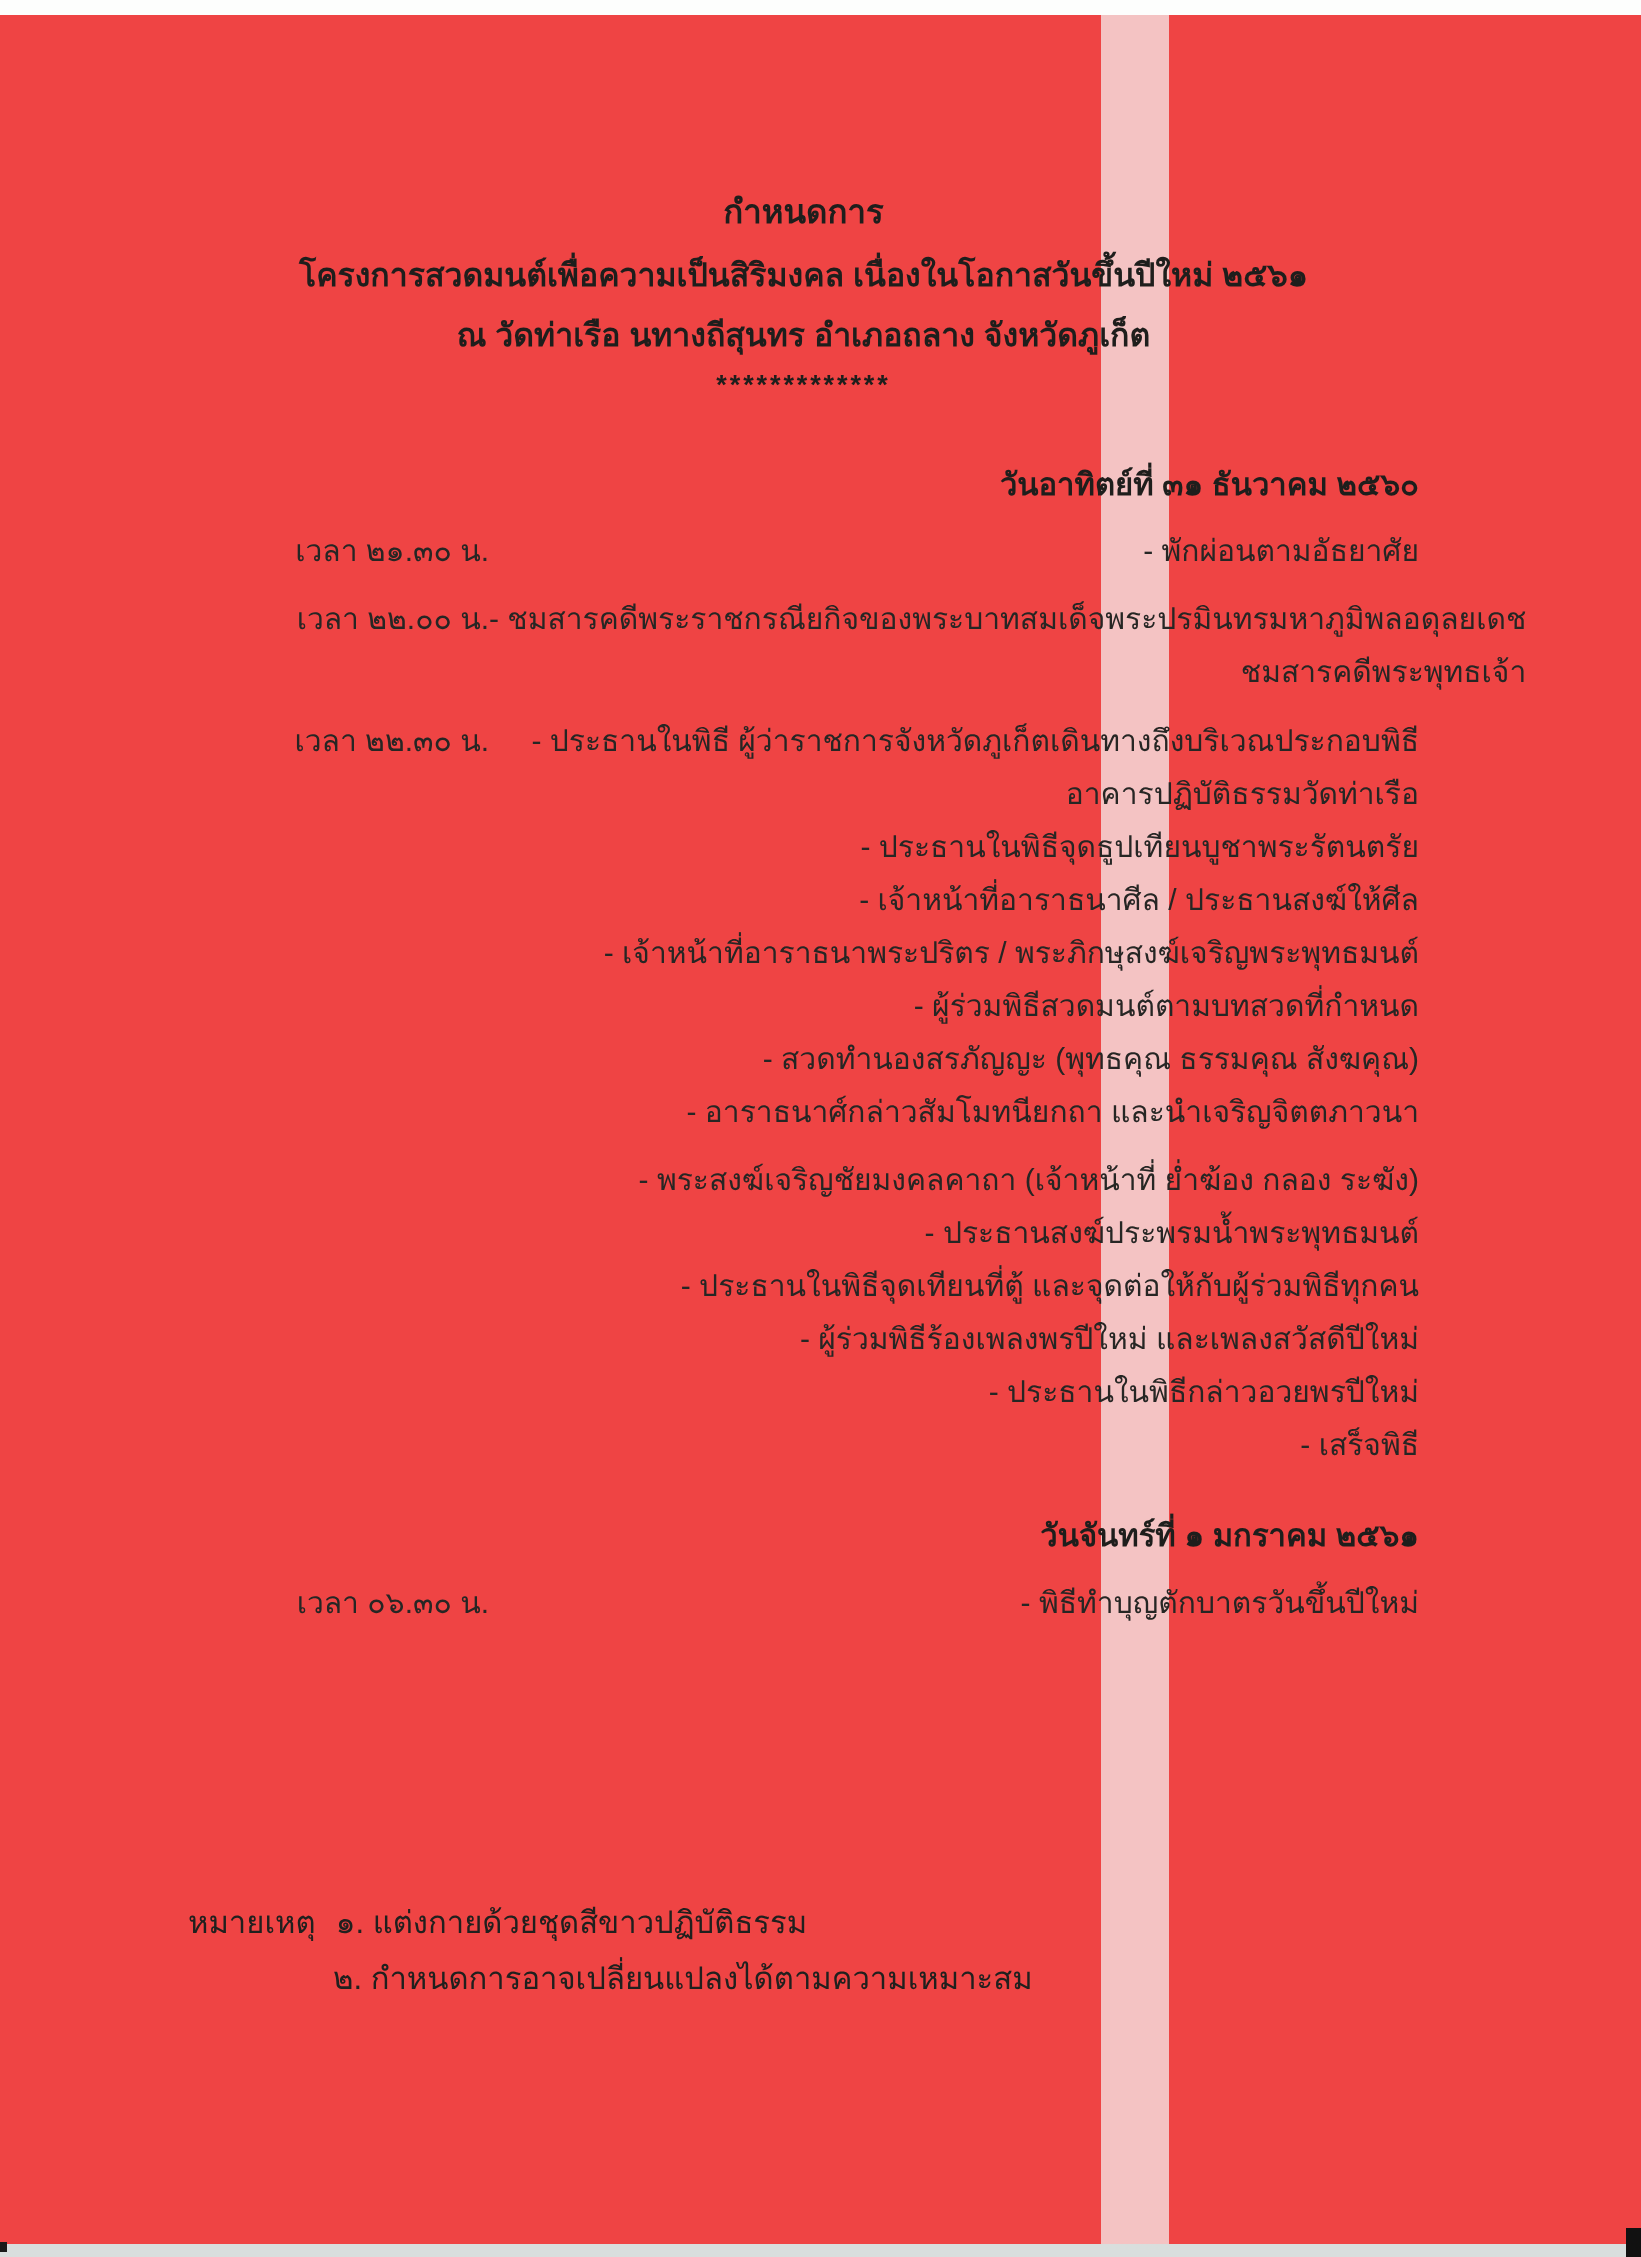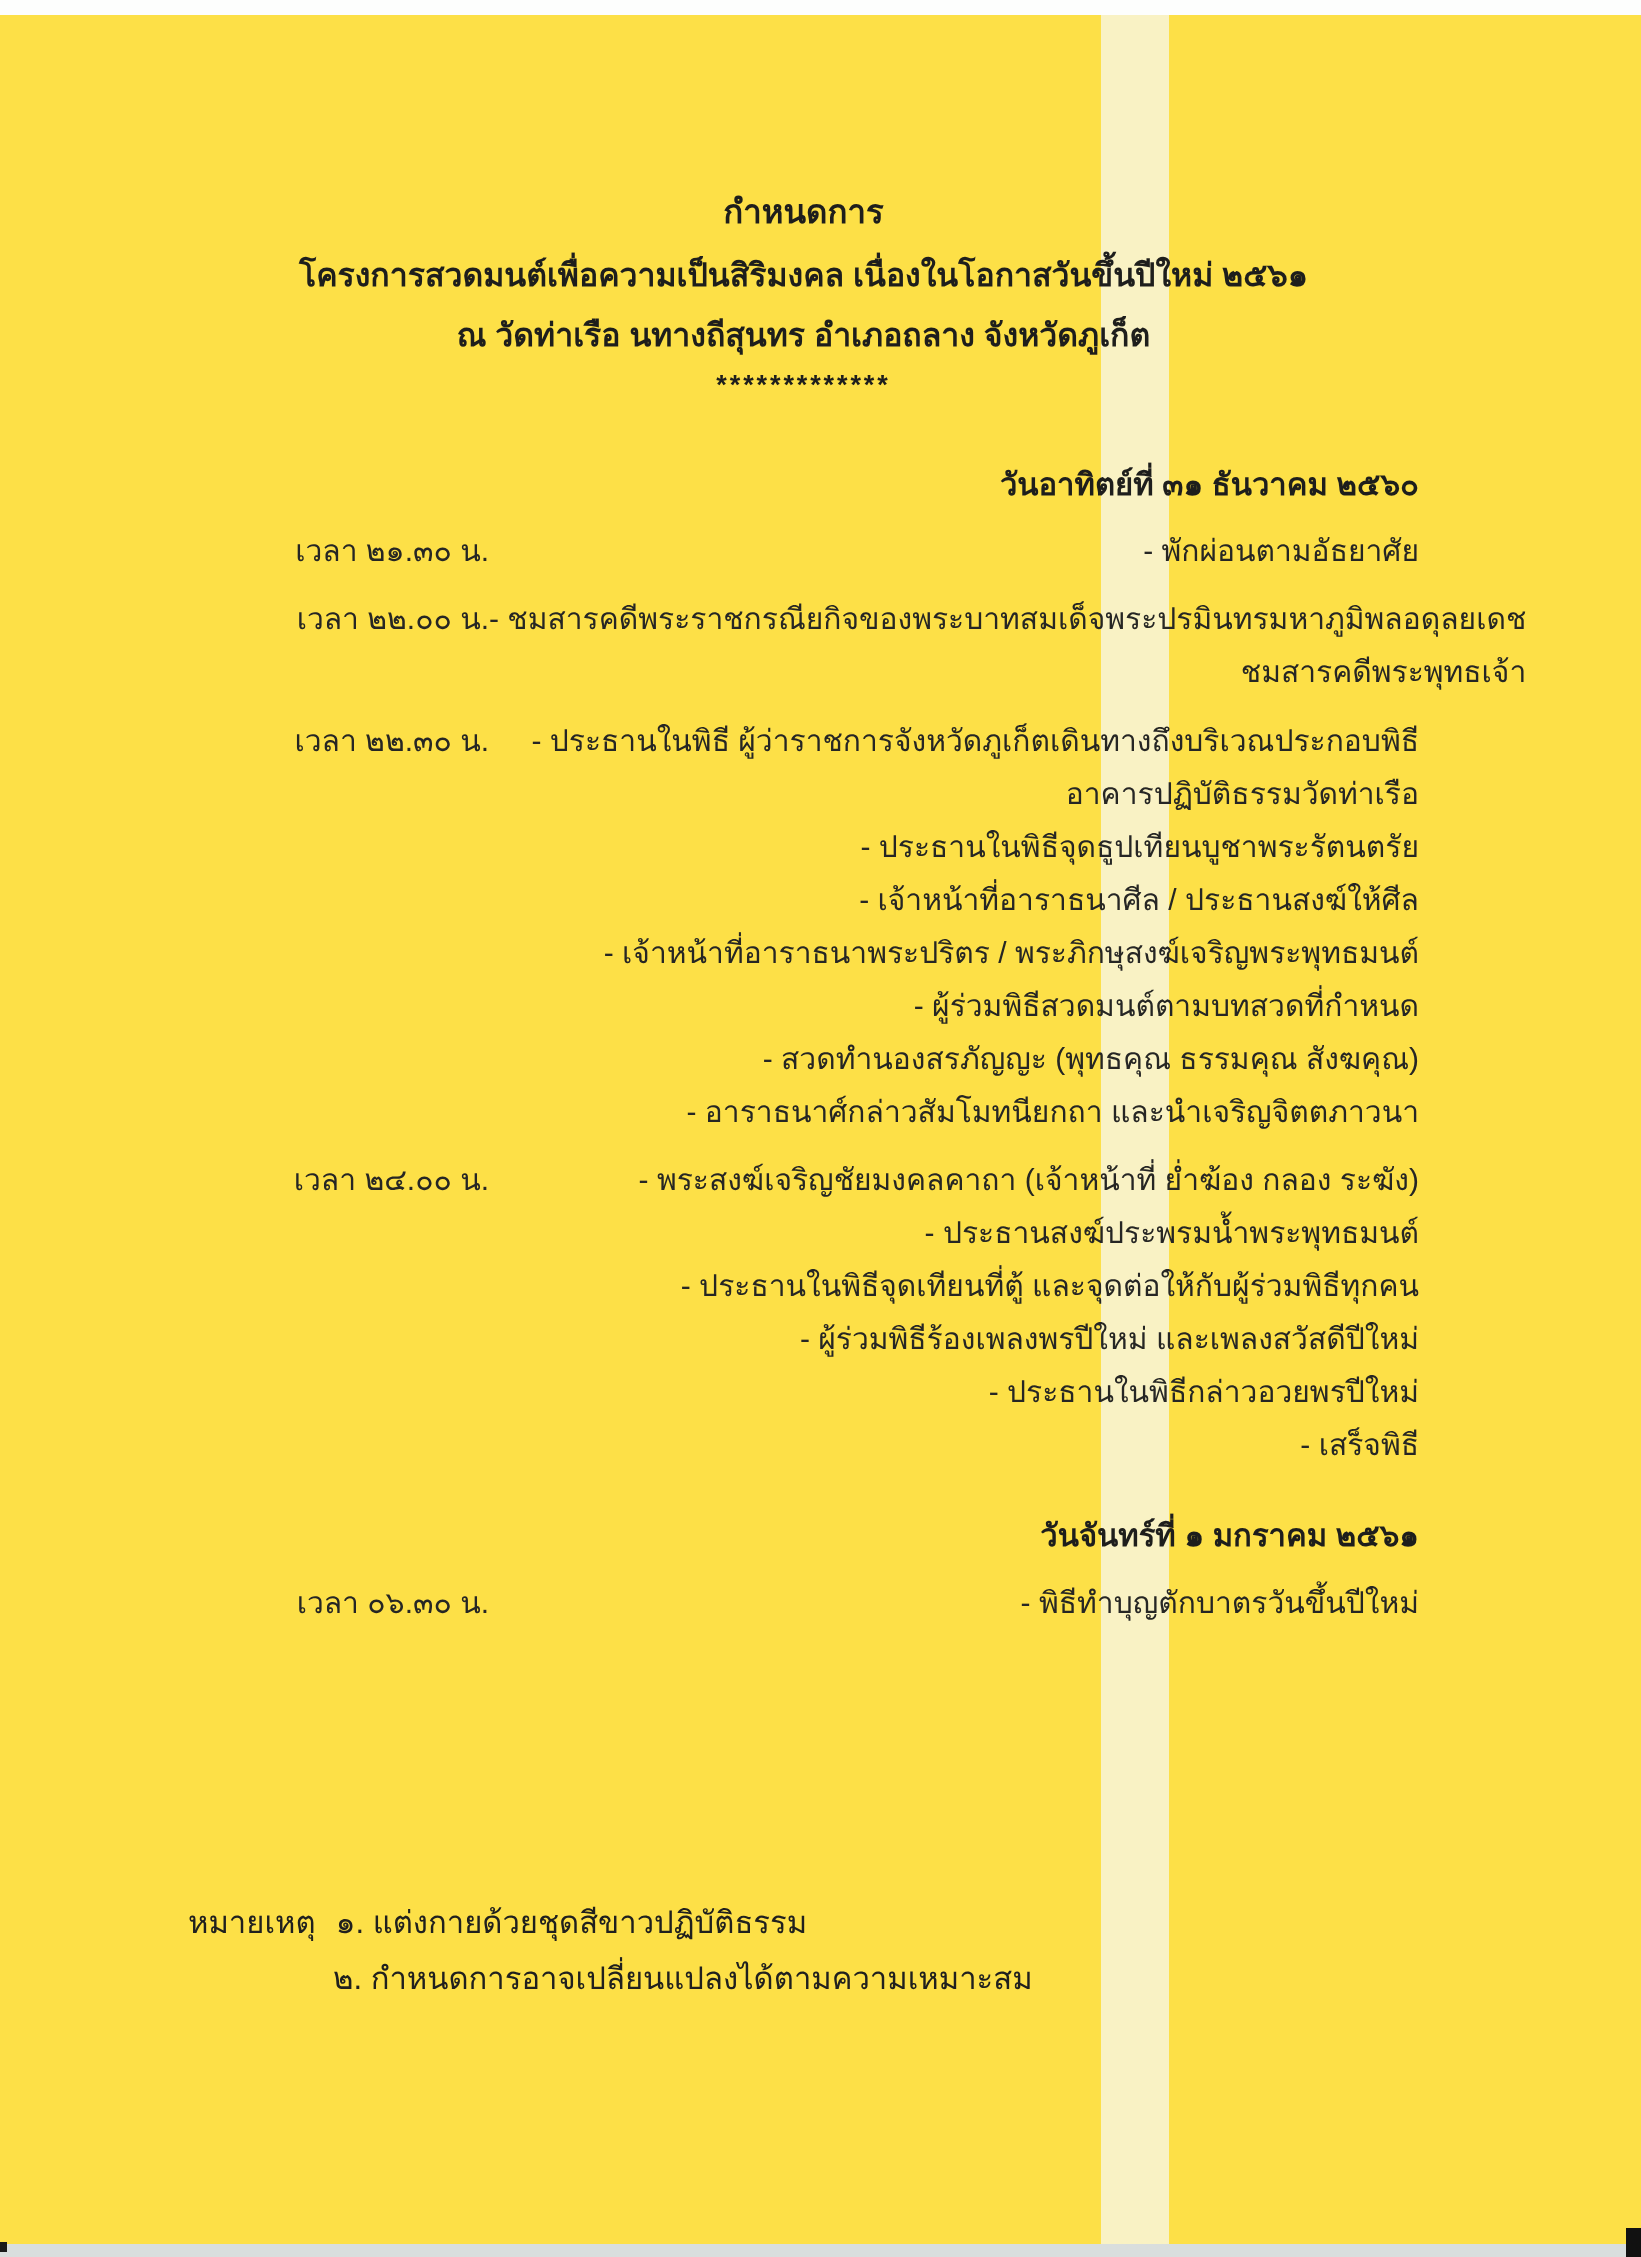--- a/index.html
+++ b/index.html
@@ -1,19 +1,19 @@
 <!DOCTYPE html>
 <html><head>
 <meta charset="utf-8">
 <style>
   html,body{margin:0;padding:0;background:#e8eae9;}
   .page{
     position:relative;
     width:1641px;height:2257px;
-    background:#fde047;
+    background:#ef4444;
     font-family:"Liberation Sans","DejaVu Sans",sans-serif;
     color:#262624;
     overflow:hidden;
   }
   .scan-top{position:absolute;top:0;left:0;width:100%;height:15.4px;background:#fdfefd;}
   .scan-band{position:absolute;top:15.4px;left:1101px;width:68px;height:2242px;background:#f7faf9;opacity:.7;}
   .scan-bottom{position:absolute;bottom:0;left:0;width:100%;height:12.6px;background:#d9dedd;}
   .scan-corner{position:absolute;right:0;bottom:0;width:15.4px;height:29px;background:#111;}
   .scan-notch{position:absolute;left:0;bottom:4.8px;width:6.8px;height:10.6px;background:#1a1a1a;}
 
@@ -82,21 +82,20 @@
               <div class="entry-line cont">อาคารปฏิบัติธรรมวัดท่าเรือ</div>
               <div class="entry-line">- ประธานในพิธีจุดธูปเทียนบูชาพระรัตนตรัย</div>
               <div class="entry-line">- เจ้าหน้าที่อาราธนาศีล / ประธานสงฆ์ให้ศีล</div>
               <div class="entry-line">- เจ้าหน้าที่อาราธนาพระปริตร / พระภิกษุสงฆ์เจริญพระพุทธมนต์</div>
               <div class="entry-line">- ผู้ร่วมพิธีสวดมนต์ตามบทสวดที่กำหนด</div>
               <div class="entry-line">- สวดทำนองสรภัญญะ (พุทธคุณ ธรรมคุณ สังฆคุณ)</div>
               <div class="entry-line">- อาราธนาศ์กล่าวสัมโมทนียกถา และนำเจริญจิตตภาวนา</div>
             </div>
           </div>
           <div class="entry">
-            <div class="entry-time">เวลา ๒๔.๐๐ น.</div>
             <div class="entry-lines">
               <div class="entry-line">- พระสงฆ์เจริญชัยมงคลคาถา (เจ้าหน้าที่ ย่ำฆ้อง กลอง ระฆัง)</div>
               <div class="entry-line">- ประธานสงฆ์ประพรมน้ำพระพุทธมนต์</div>
               <div class="entry-line">- ประธานในพิธีจุดเทียนที่ตู้ และจุดต่อให้กับผู้ร่วมพิธีทุกคน</div>
               <div class="entry-line">- ผู้ร่วมพิธีร้องเพลงพรปีใหม่ และเพลงสวัสดีปีใหม่</div>
               <div class="entry-line">- ประธานในพิธีกล่าวอวยพรปีใหม่</div>
               <div class="entry-line">- เสร็จพิธี</div>
             </div>
           </div>
         </div>

